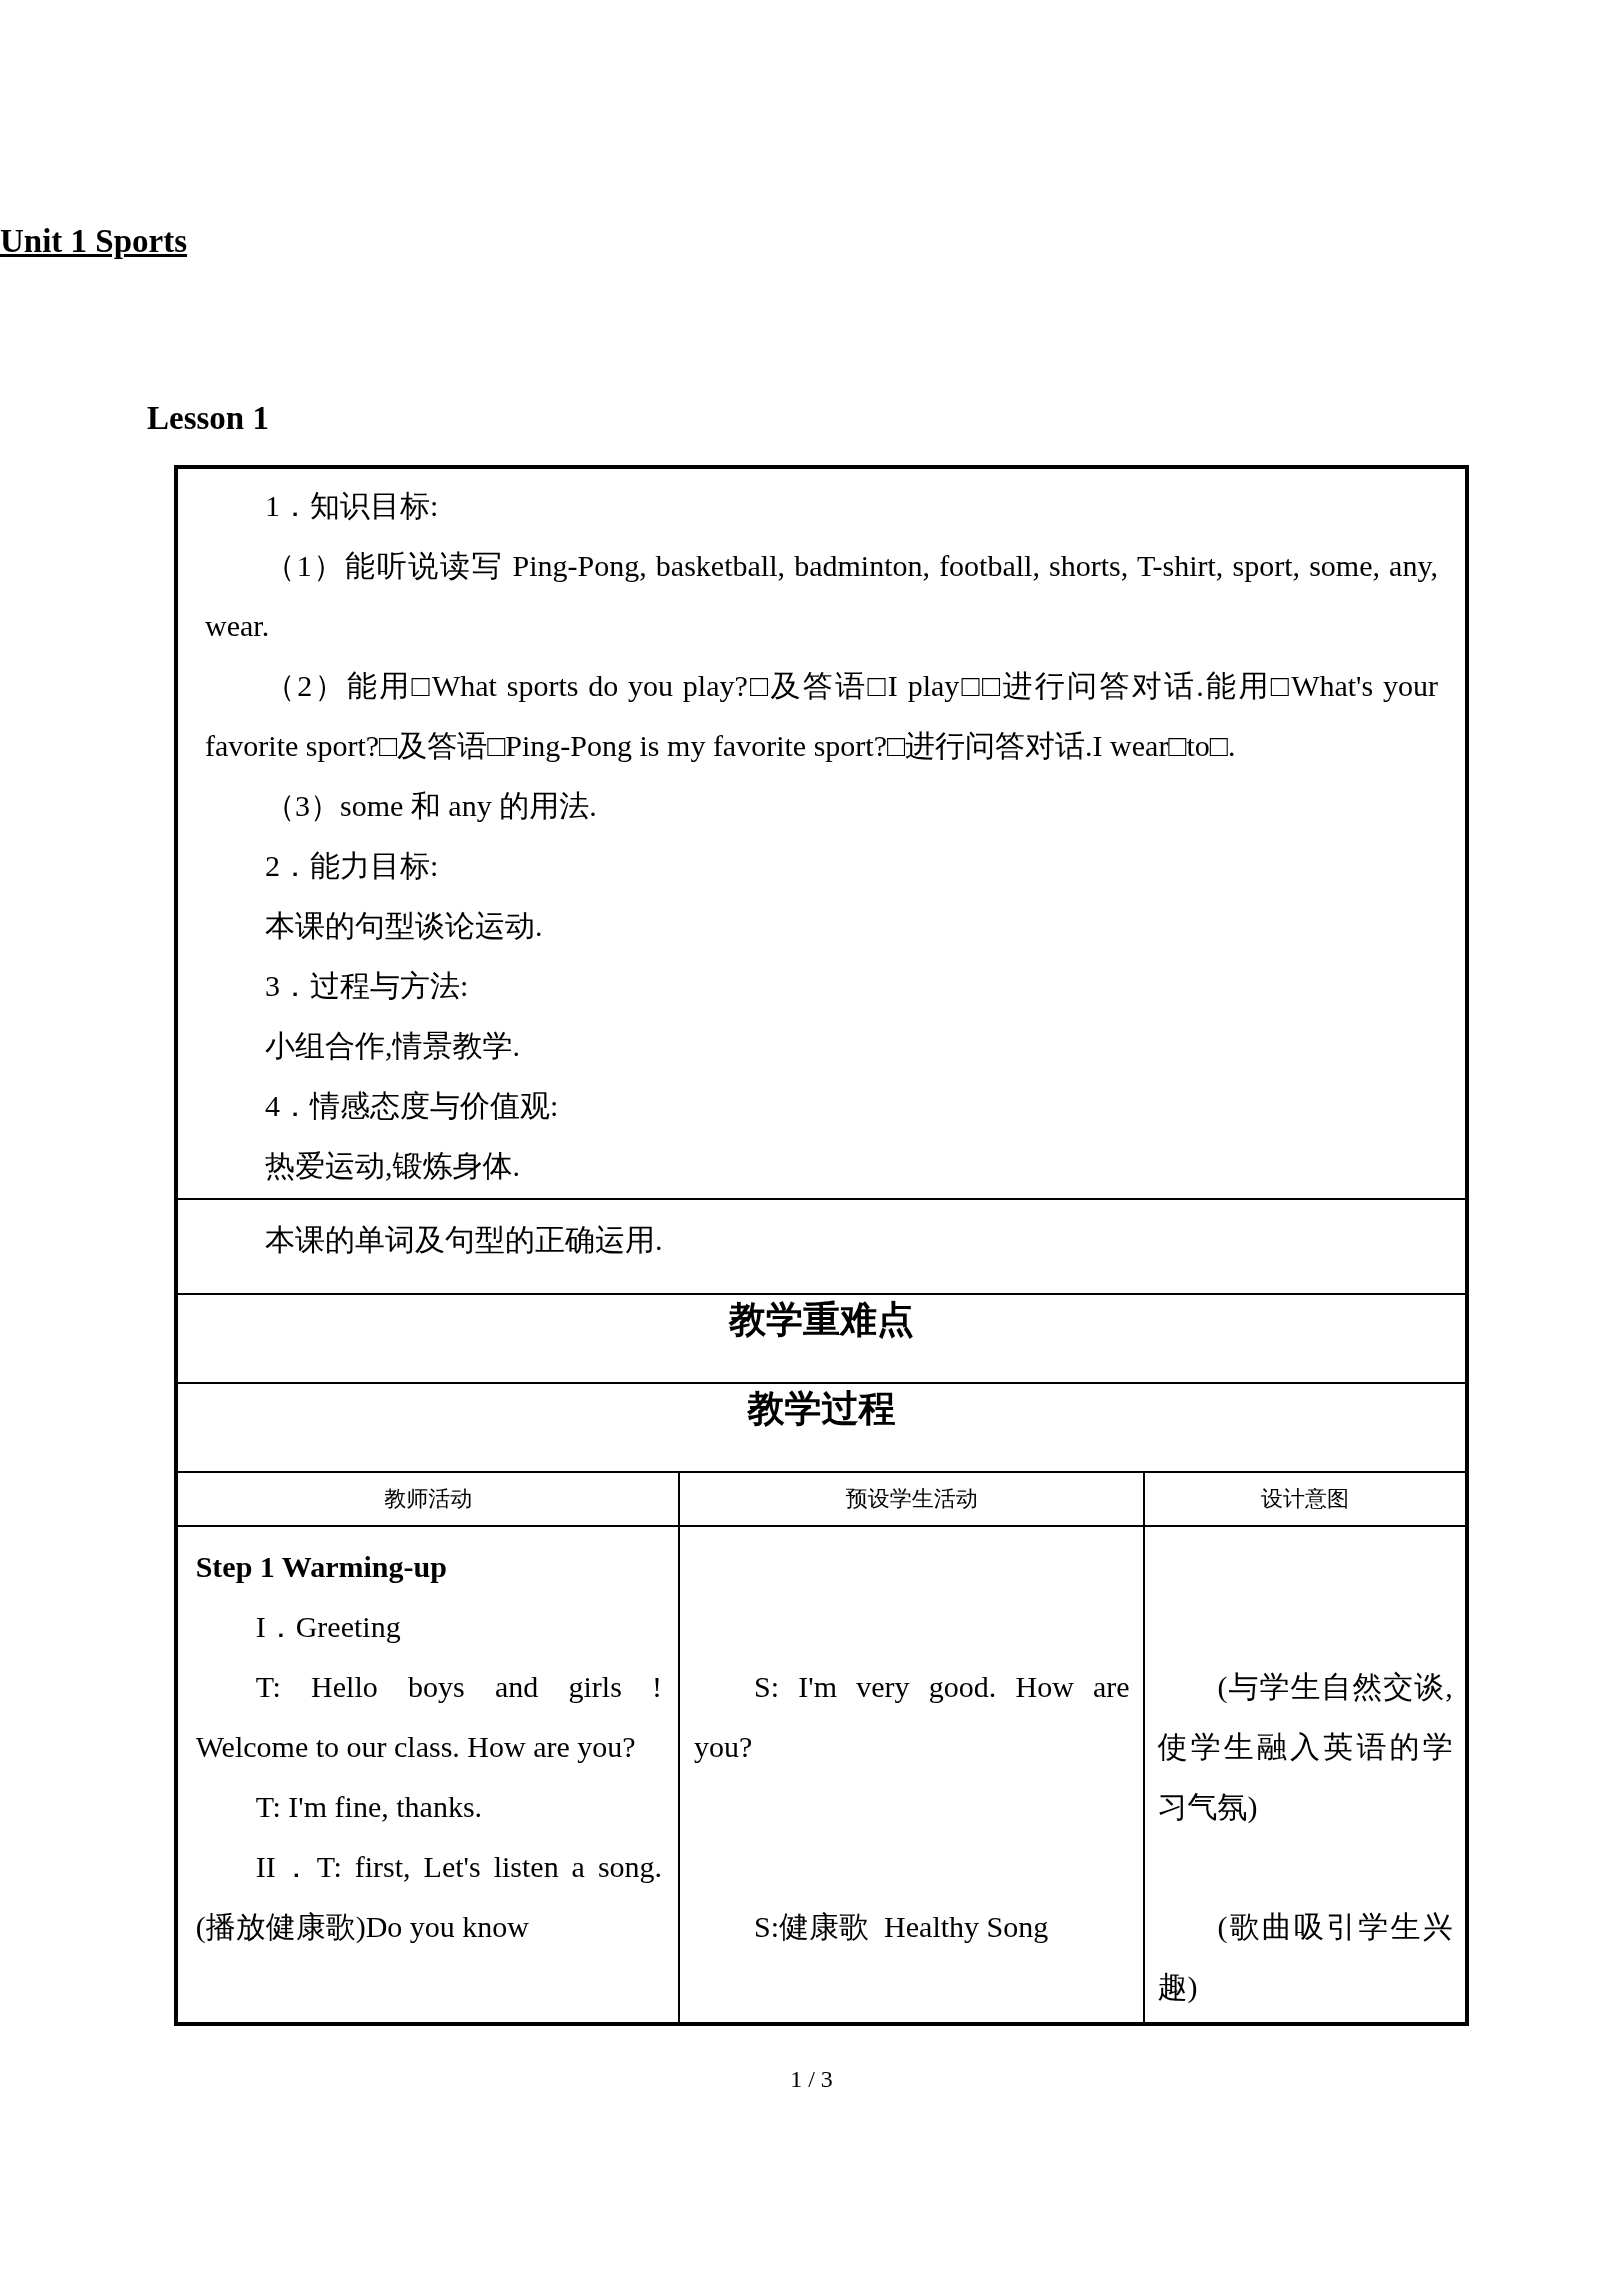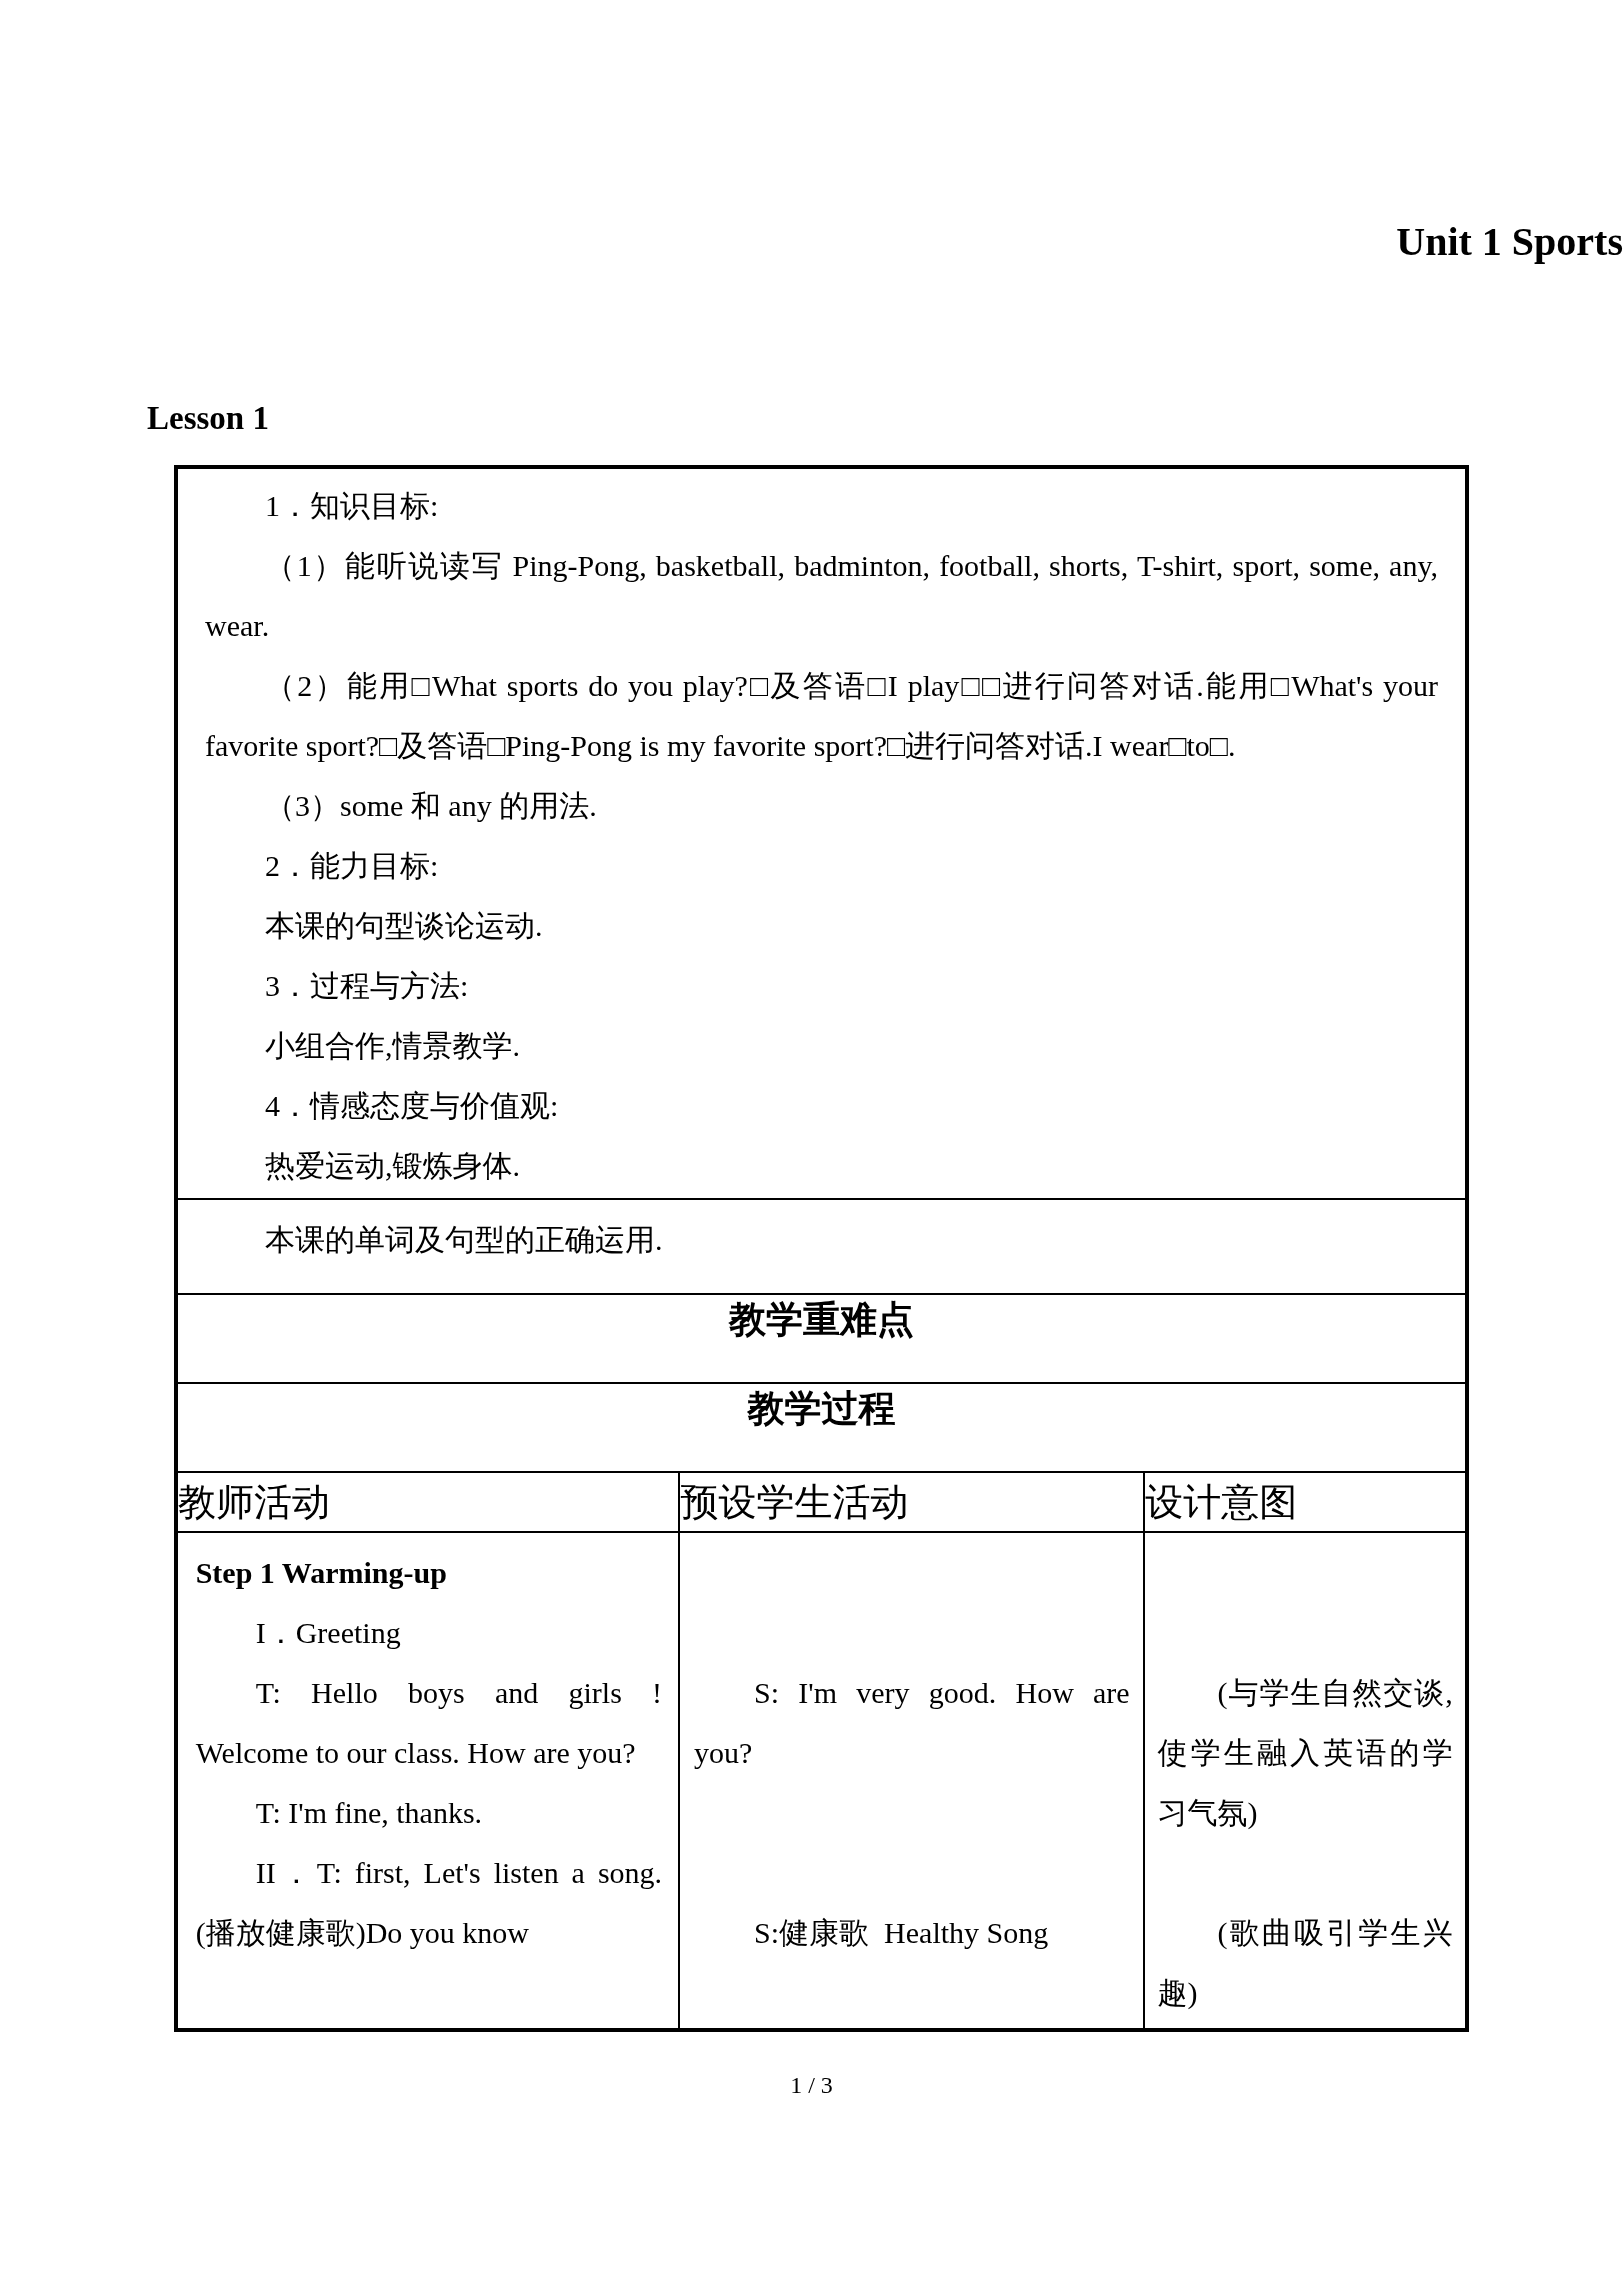--- a/index.html
+++ b/index.html
@@ -8,24 +8,25 @@
     width: 1623px;
     height: 2295px;
     background: #ffffff;
     color: #000000;
     font-family: "Liberation Serif", "DejaVu Serif", serif;
     overflow: hidden;
     position: relative;
   }
   .doc-title {
     margin: 217px 0 0 0;
-    text-align: right;
-    font-size: 40px;
+    text-align: left;
+    font-size: 33px;
     font-weight: bold;
     line-height: 49px;
+    text-decoration: underline;
   }
   .lesson-heading {
     margin: 131px 0 12px 147px;
     font-size: 33px;
     font-weight: bold;
     line-height: 42px;
   }
   table.doc-table {
     border-collapse: collapse;
     table-layout: fixed;
@@ -50,23 +51,24 @@
   }
   td.content-cell {
     font-size: 30px;
     line-height: 60px;
     text-align: justify;
     padding: 6.8px 27px 2.7px 27px;
   }
   td.objectives-cell { height: 729px; }
   td.keypoints-cell  { height: 95px; padding-top: 9.5px; }
   tr.col-header-row td {
-    height: 60px;
+    height: 54px;
+    text-align: center;
     vertical-align: middle;
-    font-size: 38px;
+    font-size: 22px;
     font-weight: normal;
     padding: 0;
   }
   tr.process-row td { height: 498px; }
   td.teacher-cell { padding: 9.5px 16.4px 0 17.7px; }
   td.student-cell { padding: 9.5px 13.6px 0 13.6px; }
   td.design-cell  { padding: 9.5px 12.3px 0 12.3px; }
   .para {
     margin: 0;
     text-indent: 2em;

